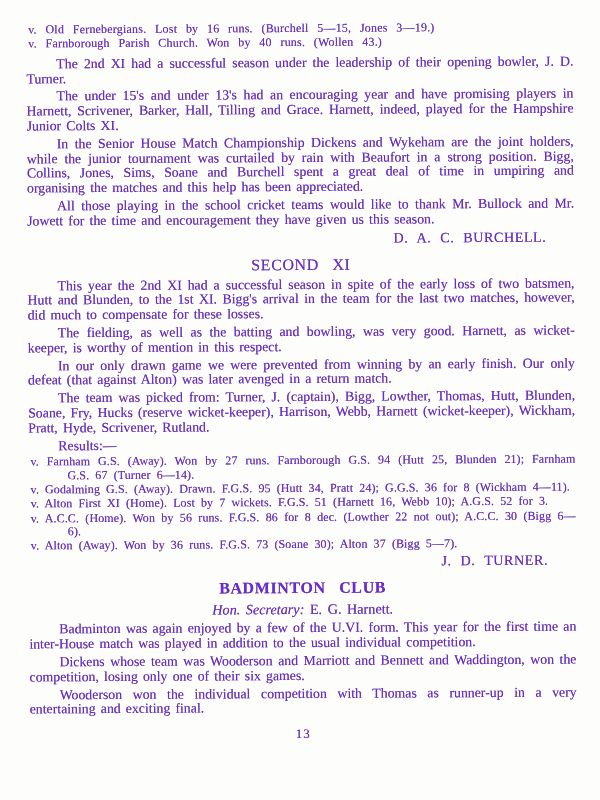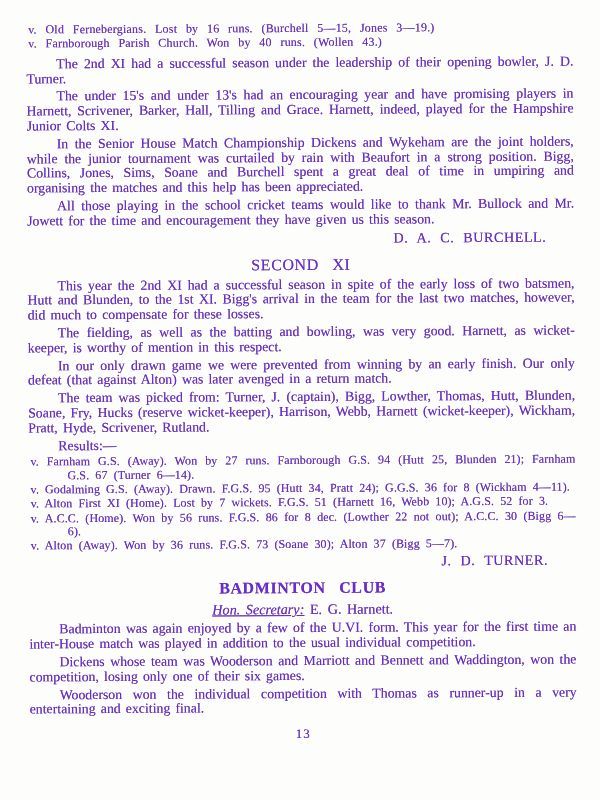--- a/index.html
+++ b/index.html
@@ -61,21 +61,21 @@
     margin: 10px 0 4px 0;
   }
   .section-heading.bold { font-weight: bold; }
   .secretary {
     text-align: center;
     font-size: 14.2px;
     line-height: 17px;
     margin: 0 0 2px 0;
     word-spacing: 2px;
   }
-  .secretary .label { font-style: italic; text-decoration: underline; }
+  .secretary .label { font-style: italic; }
   .results-list {
     list-style: none;
     margin: 2px 0 0 0;
     padding: 0;
     font-size: 12px;
     line-height: 13.3px;
   }
   .results-list li {
     padding-left: 37px;
     text-indent: -37px;

